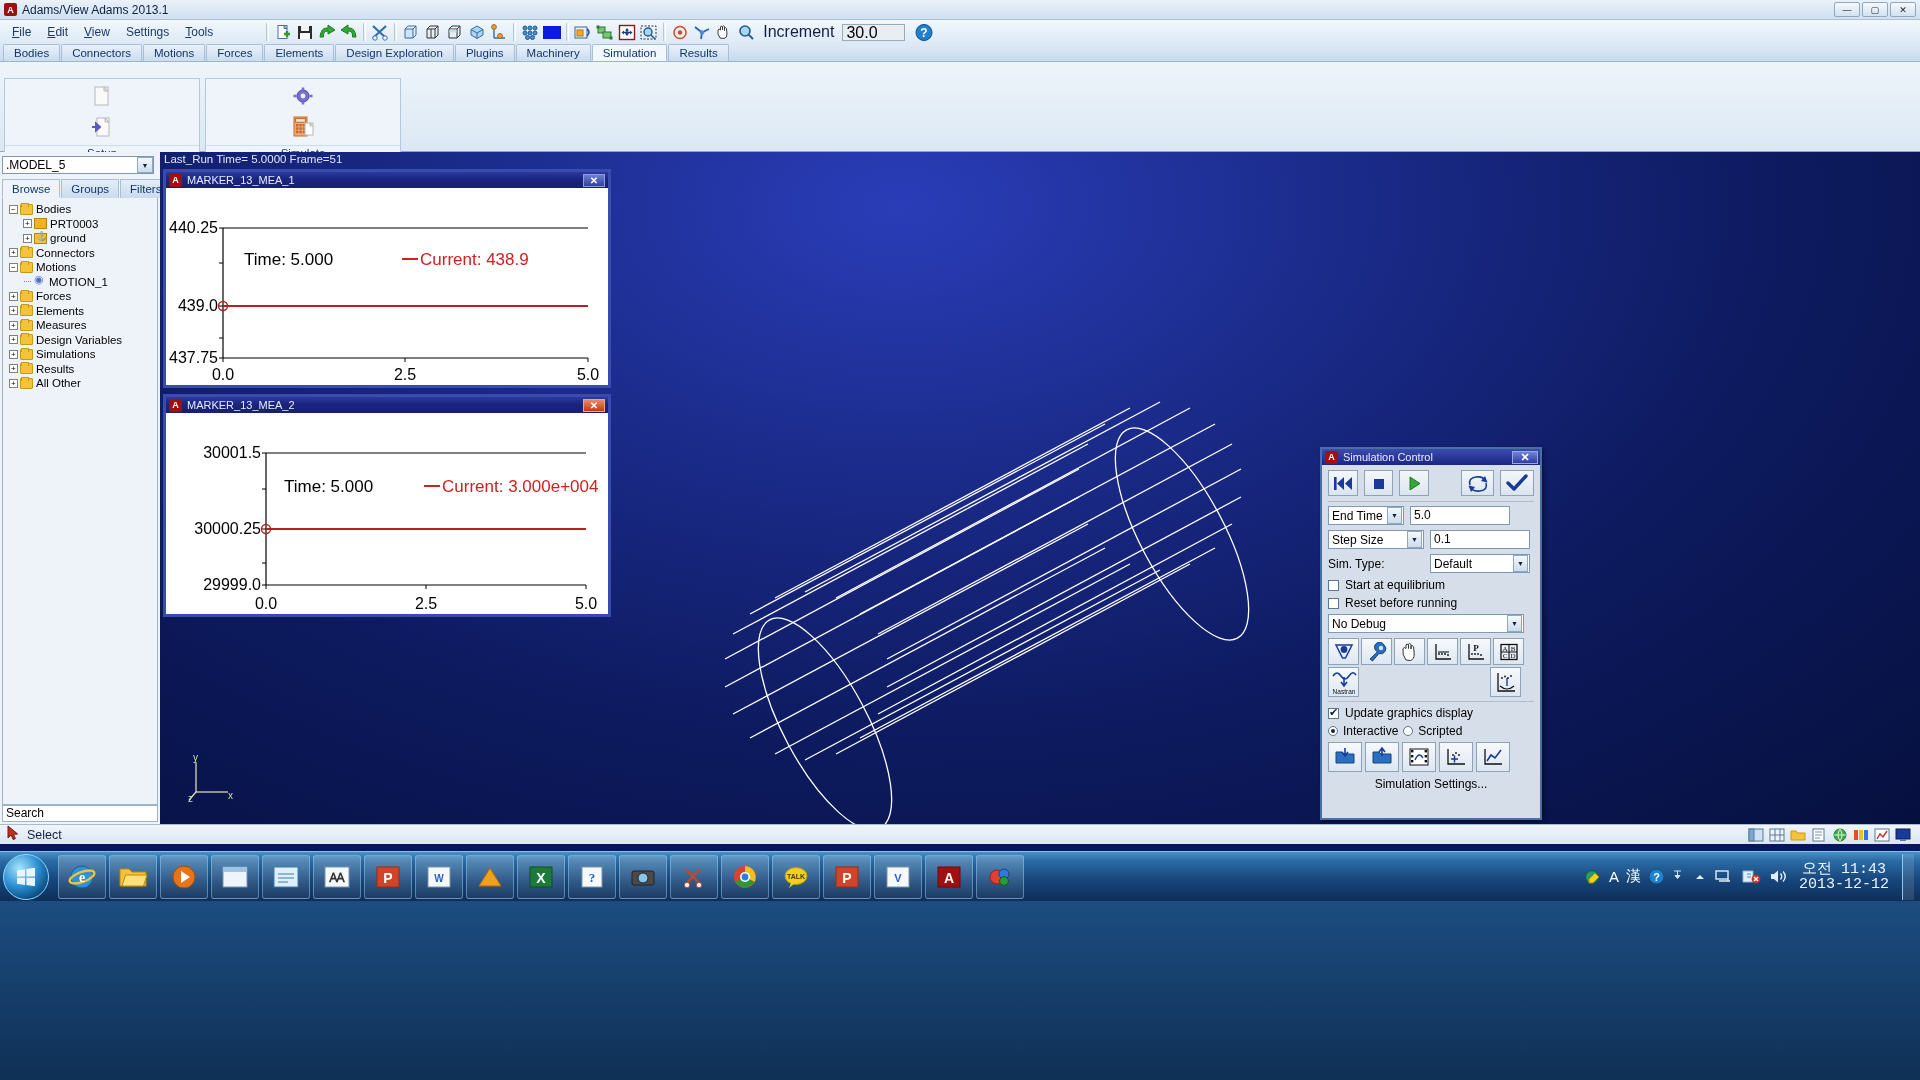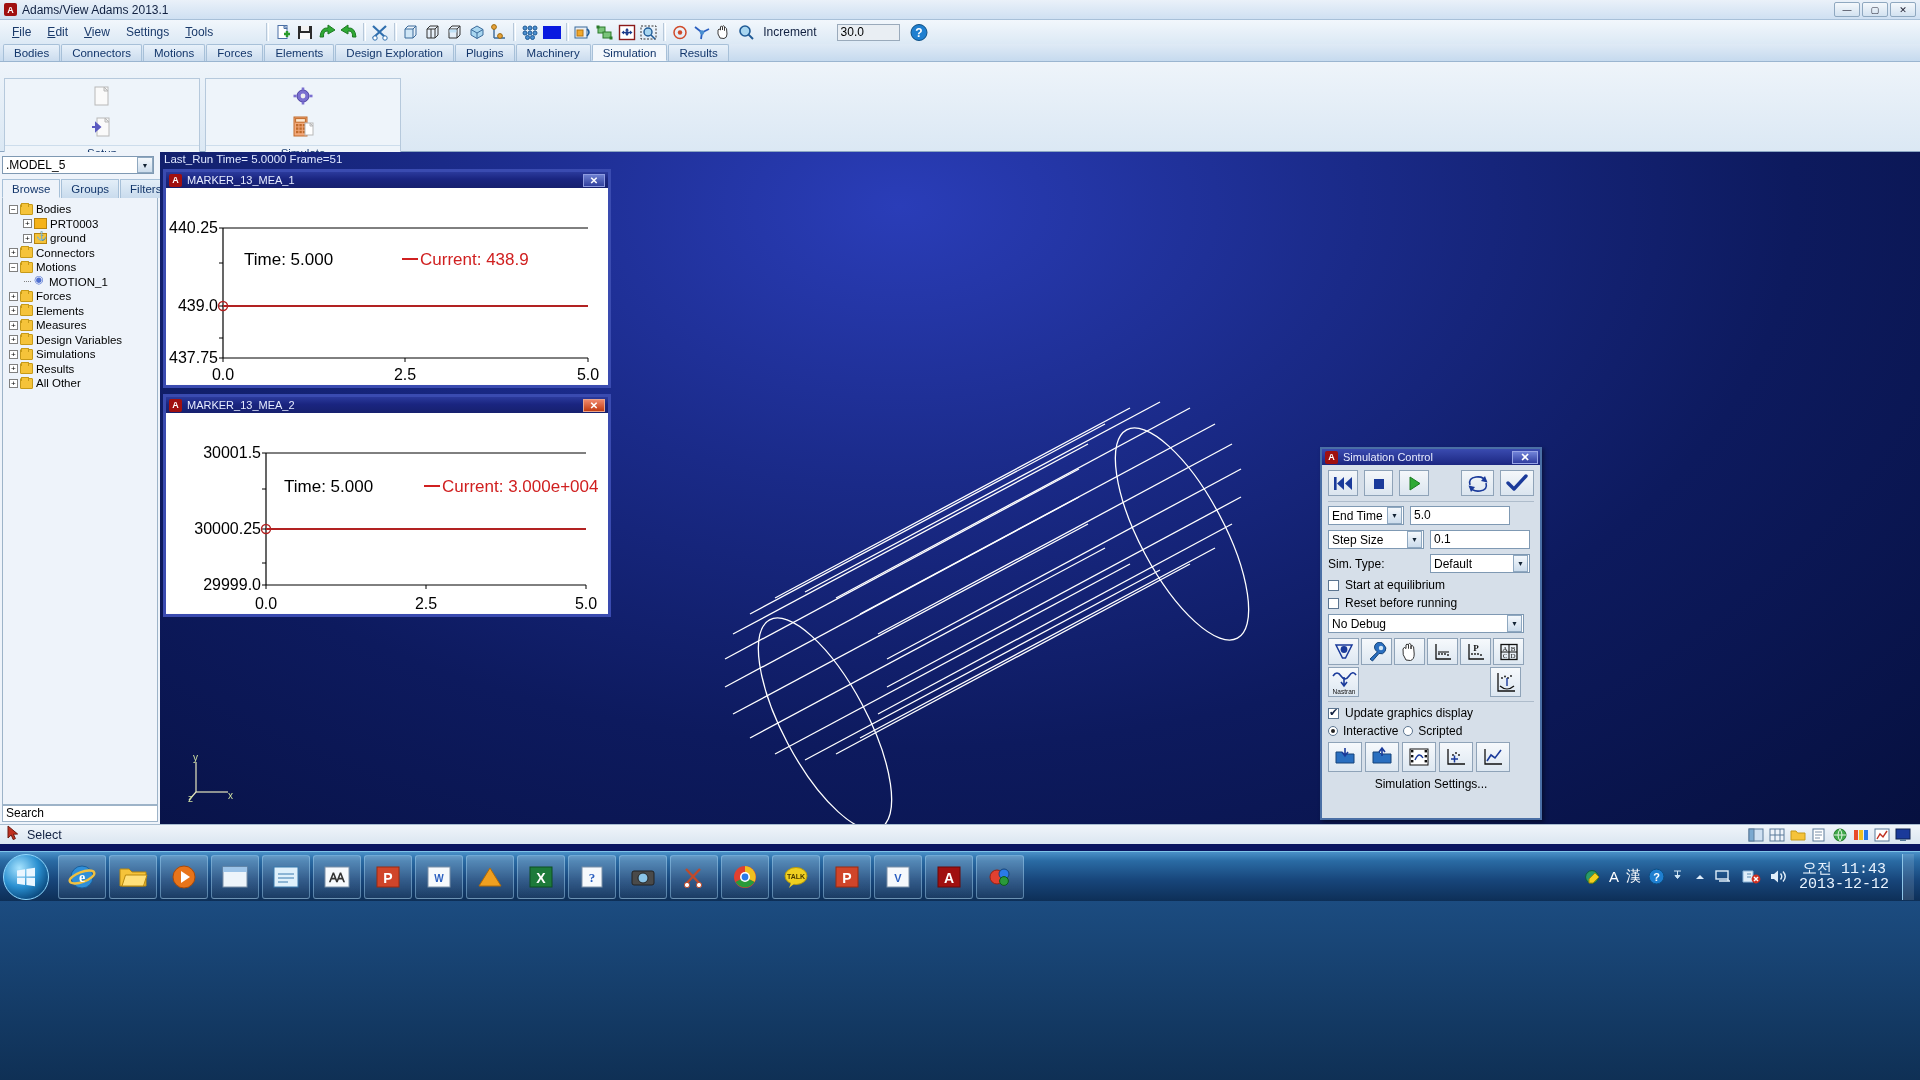--- a/index.html
+++ b/index.html
@@ -46,24 +46,24 @@
   #toolbar {
     position:absolute; left:0; top:20px; width:1920px; height:24px;
     display:flex; align-items:center;
   }
   .tb-sep { width:3px; height:18px; border-left:1px solid #b7c8da; border-right:1px solid #fff; margin:0 3px; }
   .tb-btn {
     width:22px; height:20px; display:flex; align-items:center; justify-content:center;
     position:relative;
   }
   .tb-btn svg { display:block; }
-  .incr-label { font-size:12px; color:#102040; margin:0 20px 0 6px; }
+  .incr-label { font-size:16px; color:#102040; margin:0 8px 0 6px; }
   .incr-field {
     width:63px; height:17px; background:#e9eef3; border:1px solid #9aaabb;
-    font-size:12px; color:#000; padding:0 3px; line-height:15px;
+    font-size:16px; color:#000; padding:0 3px; line-height:15px;
   }
 
   
   #ribbon-tabs {
     position:absolute; left:0; top:44px; width:1920px; height:18px;
     background:linear-gradient(#dfeaf6,#c6daee);
     display:flex; align-items:flex-end;
     border-bottom:1px solid #9ab5d0;
   }
   .rtab {

